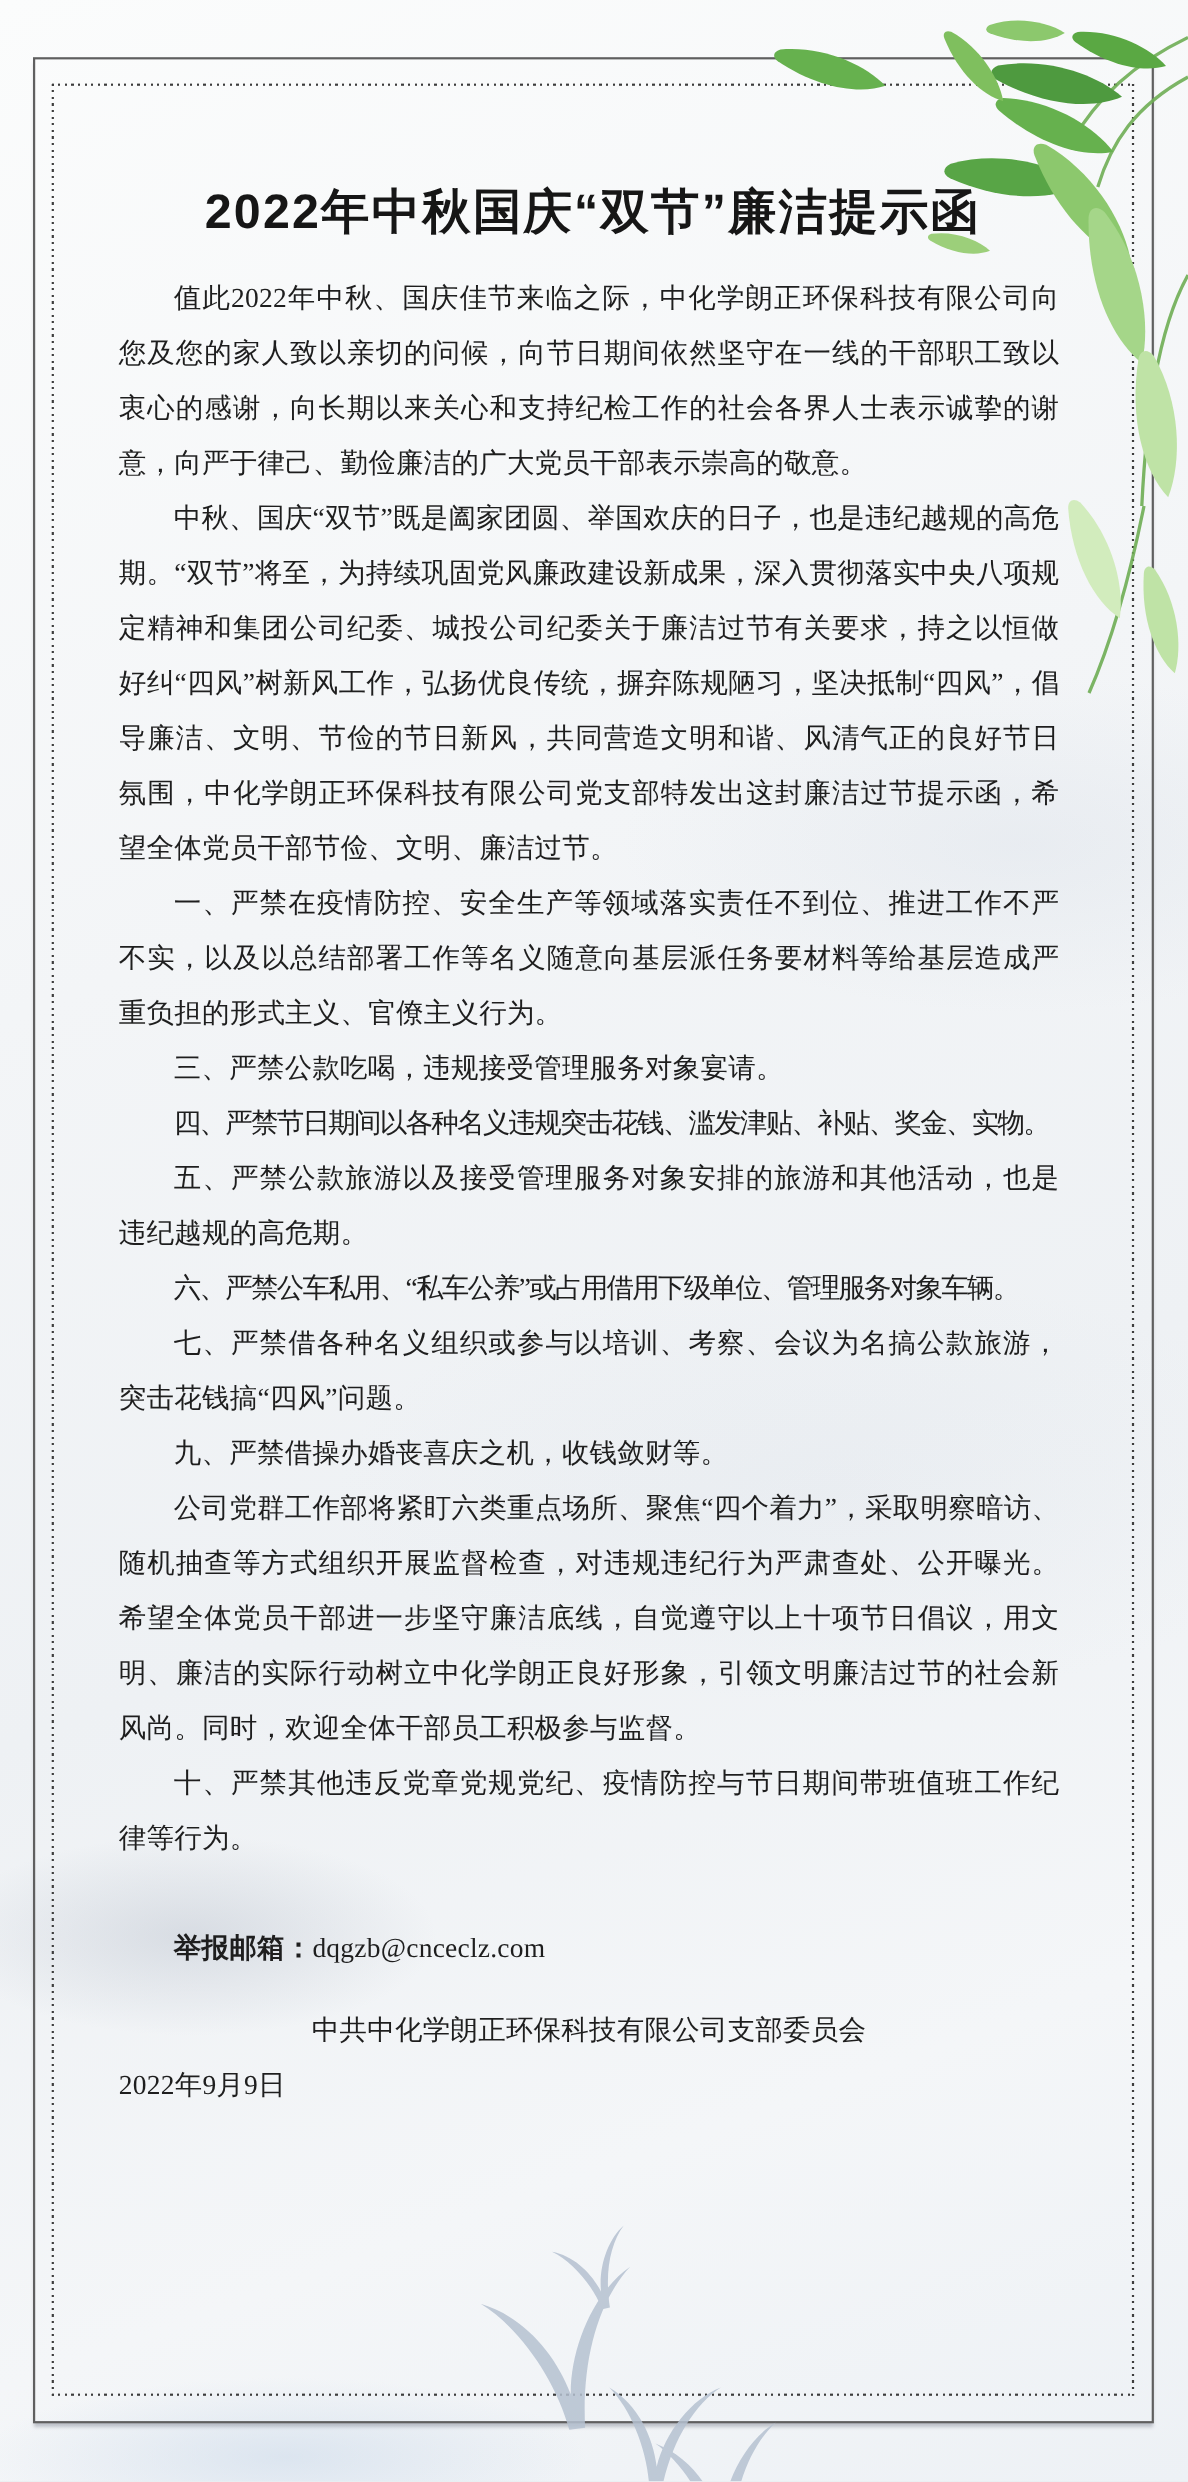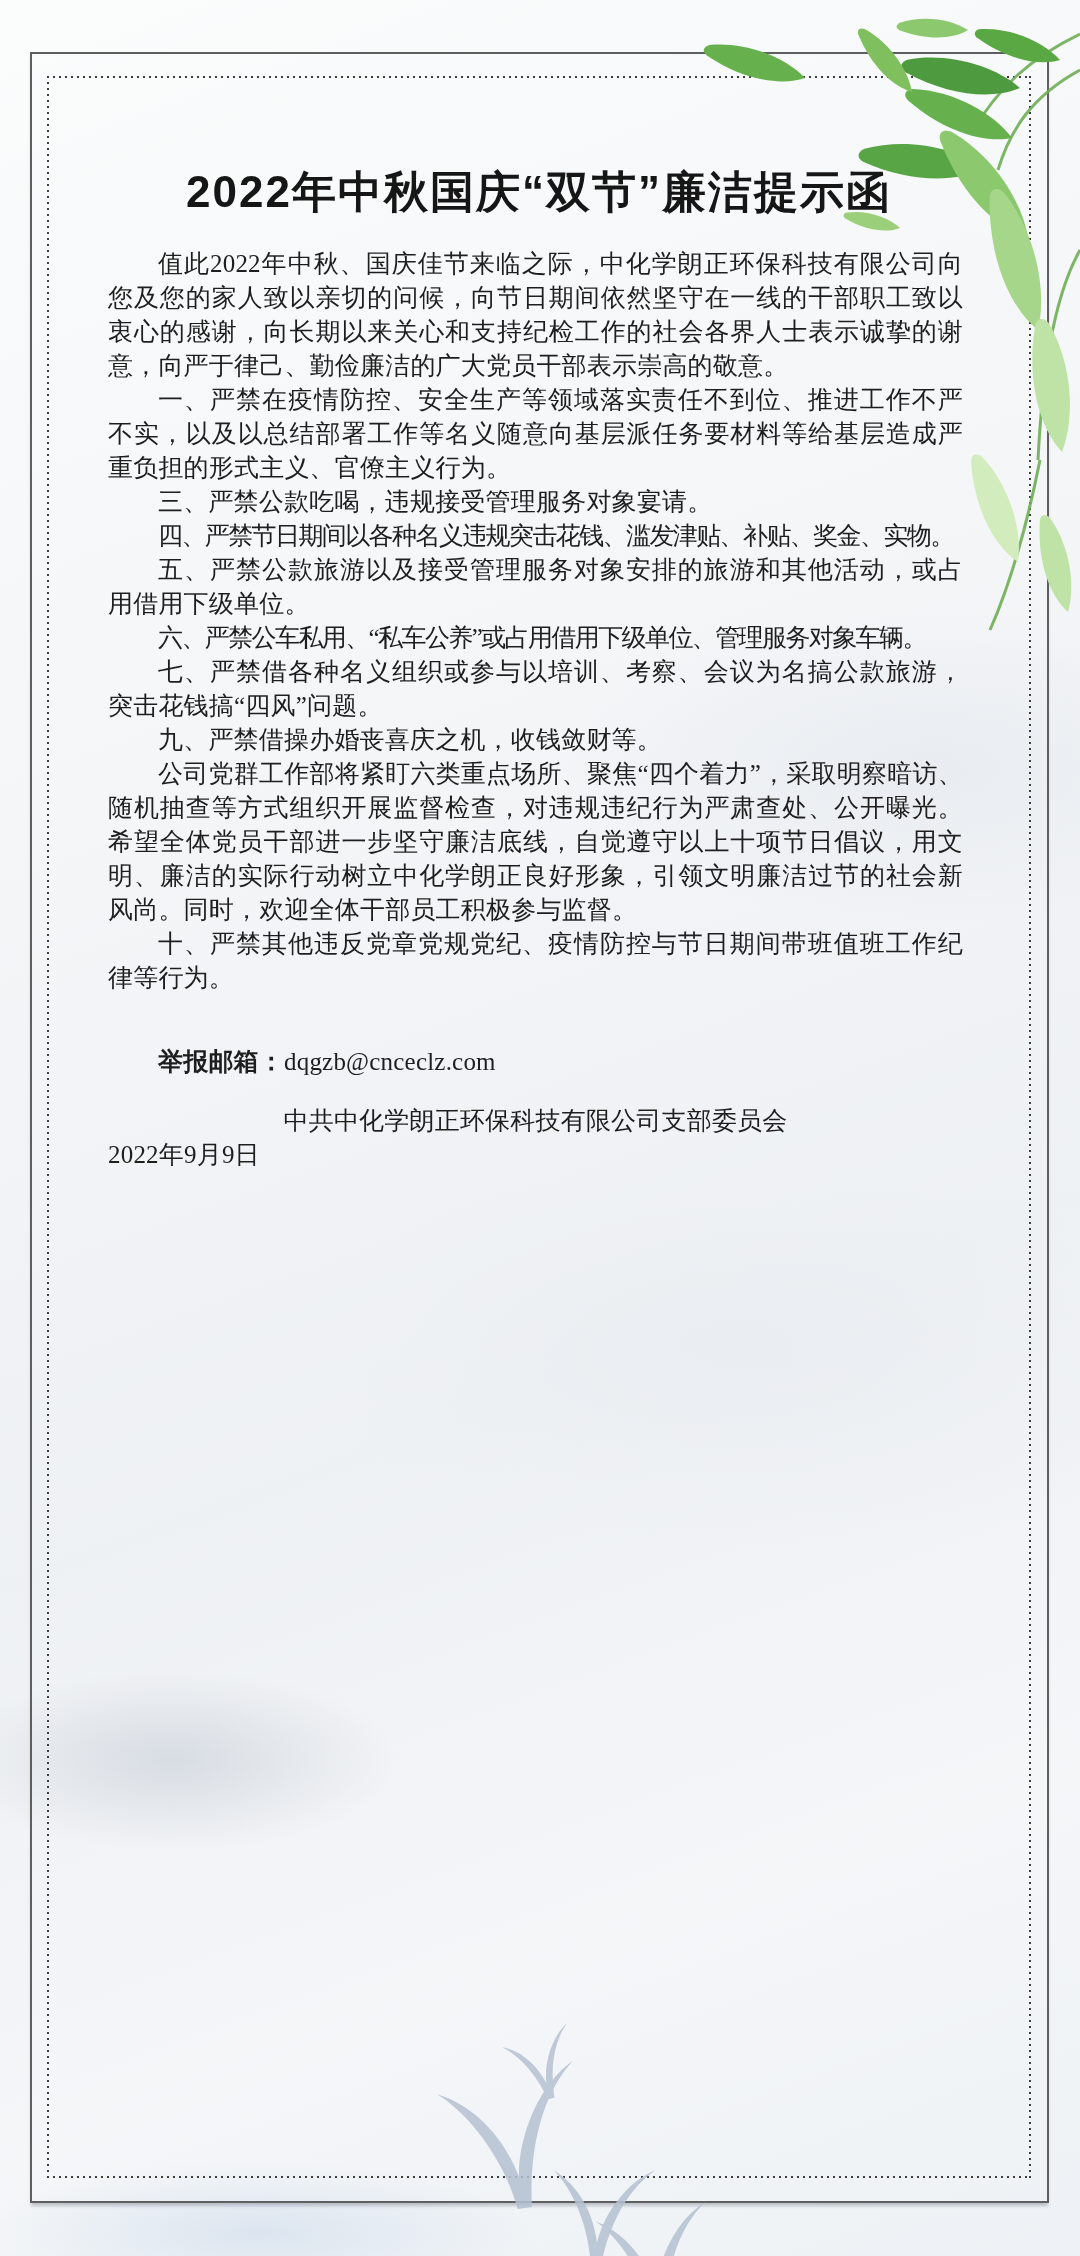--- a/index.html
+++ b/index.html
@@ -37,21 +37,21 @@
     font-family:"Liberation Sans","DejaVu Sans",sans-serif;
     font-weight:700;font-size:44px;letter-spacing:2px;color:#161616;
     z-index:4;
   }
   .content{
     position:absolute;left:108px;top:247px;width:855px;
     z-index:4;
     font-size:25px;color:#1e1e1e;
   }
   .para{
-    margin:0;line-height:34px;
+    margin:0;line-height:50px;
     text-align:justify;text-justify:inter-ideograph;
     text-indent:50px;
     letter-spacing:0.2px;
   }
   .para.tight{letter-spacing:-1.6px;white-space:nowrap;text-align:left;}
   .email-line{margin-top:50px;}
   .email-label{font-weight:700;}
   .email-addr{font-family:"Liberation Serif","DejaVu Serif",serif;}
   .signature{margin-top:25px;text-align:center;text-indent:0;}
   .date-line{text-align:left;text-indent:0;padding-right:141px;}
@@ -65,24 +65,25 @@
 <div class="page">
 
   <div class="outer-frame"></div>
   <div class="dotted-frame"></div>
 
   <h1 class="doc-title">2022年中秋国庆“双节”廉洁提示函</h1>
 
   <div class="content">
     <div>
         <p class="para">值此2022年中秋、国庆佳节来临之际，中化学朗正环保科技有限公司向您及您的家人致以亲切的问候，向节日期间依然坚守在一线的干部职工致以衷心的感谢，向长期以来关心和支持纪检工作的社会各界人士表示诚挚的谢意，向严于律己、勤俭廉洁的广大党员干部表示崇高的敬意。</p>
+        <p class="para">中秋、国庆“双节”既是阖家团圆、举国欢庆的日子，也是违纪越规的高危期。“双节”将至，为持续巩固党风廉政建设新成果，深入贯彻落实中央八项规定精神和集团公司纪委、城投公司纪委关于廉洁过节有关要求，持之以恒做好纠“四风”树新风工作，弘扬优良传统，摒弃陈规陋习，坚决抵制“四风”，倡导廉洁、文明、节俭的节日新风，共同营造文明和谐、风清气正的良好节日氛围，中化学朗正环保科技有限公司党支部特发出这封廉洁过节提示函，希望全体党员干部节俭、文明、廉洁过节。</p>
         <p class="para">一、严禁在疫情防控、安全生产等领域落实责任不到位、推进工作不严不实，以及以总结部署工作等名义随意向基层派任务要材料等给基层造成严重负担的形式主义、官僚主义行为。</p>
         <p class="para">三、严禁公款吃喝，违规接受管理服务对象宴请。</p>
         <p class="para tight">四、严禁节日期间以各种名义违规突击花钱、滥发津贴、补贴、奖金、实物。</p>
-        <p class="para">五、严禁公款旅游以及接受管理服务对象安排的旅游和其他活动，或占用借用下级单位。</p>
+        <p class="para">五、严禁公款旅游以及接受管理服务对象安排的旅游和其他活动，也是违纪越规的高危期。</p>
         <p class="para tight">六、严禁公车私用、“私车公养”或占用借用下级单位、管理服务对象车辆。</p>
         <p class="para">七、严禁借各种名义组织或参与以培训、考察、会议为名搞公款旅游，突击花钱搞“四风”问题。</p>
         <p class="para">九、严禁借操办婚丧喜庆之机，收钱敛财等。</p>
         <p class="para">公司党群工作部将紧盯六类重点场所、聚焦“四个着力”，采取明察暗访、随机抽查等方式组织开展监督检查，对违规违纪行为严肃查处、公开曝光。希望全体党员干部进一步坚守廉洁底线，自觉遵守以上十项节日倡议，用文明、廉洁的实际行动树立中化学朗正良好形象，引领文明廉洁过节的社会新风尚。同时，欢迎全体干部员工积极参与监督。</p>
         <p class="para">十、严禁其他违反党章党规党纪、疫情防控与节日期间带班值班工作纪律等行为。</p>
       </div>
 
     <p class="para email-line"><span class="email-label">举报邮箱：</span><span class="email-addr">dqgzb@cnceclz.com</span></p>
 
     <p class="para signature">中共中化学朗正环保科技有限公司支部委员会</p>

